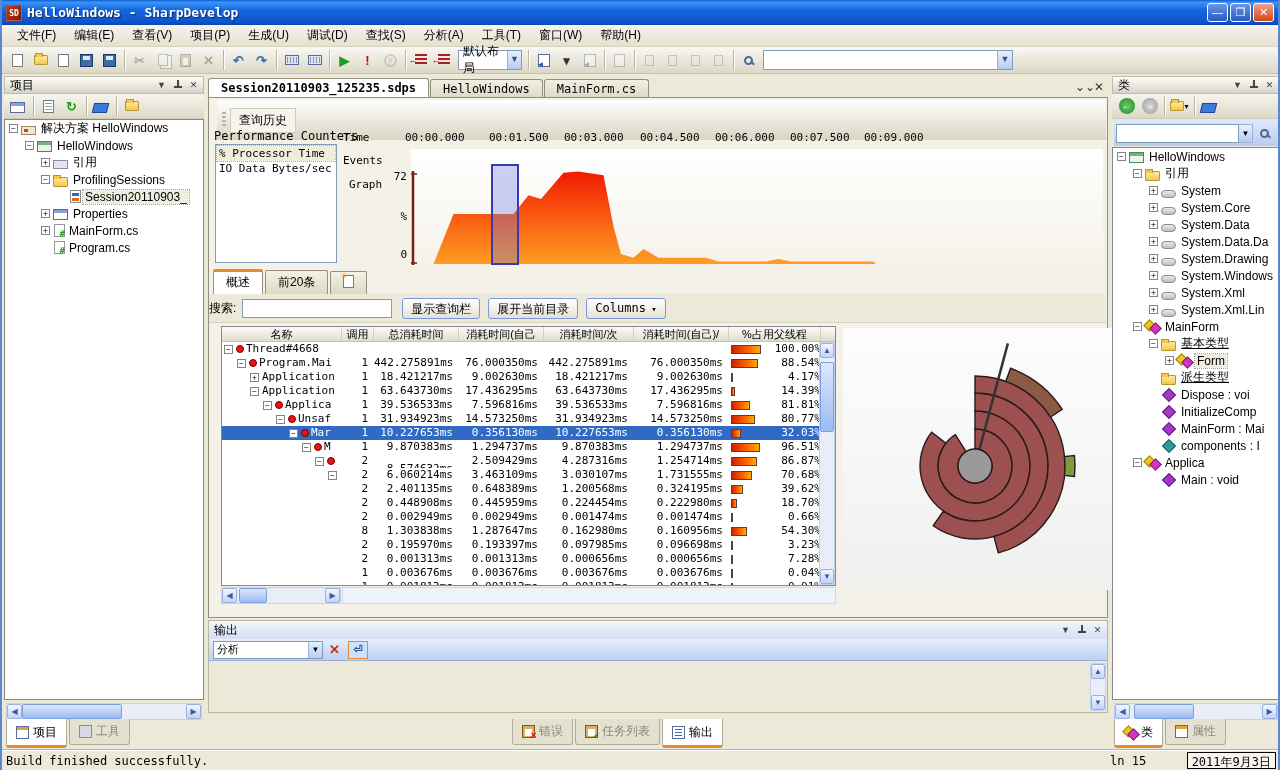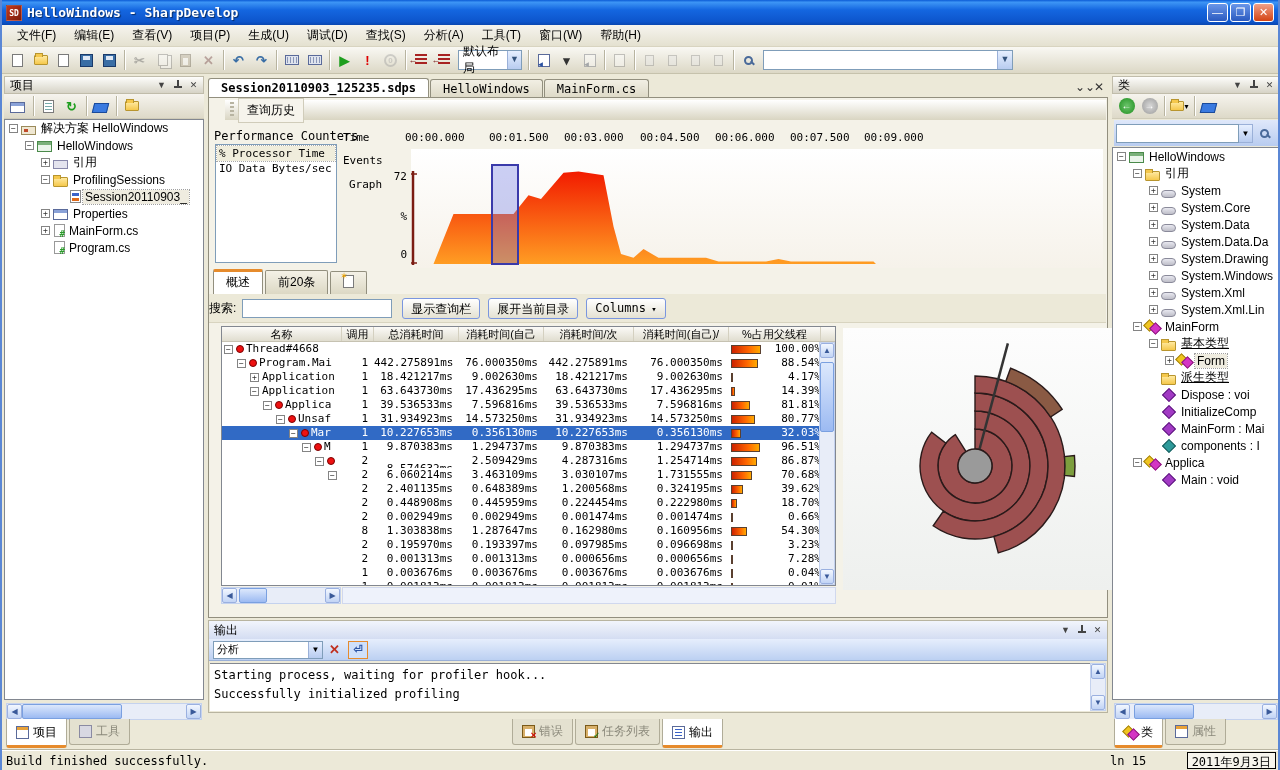--- a/index.html
+++ b/index.html
@@ -103,21 +103,21 @@
   .sthumb { background:linear-gradient(#dce8fc,#9cbaf2); border:1px solid #7aa0e0; border-radius:2px; }
   .xpscroll.v { flex-direction:column; }
   .xpscroll.v .sbtn { width:100%; }
 
   
   .tabstrip { position:absolute; left:206px; top:78px; width:900px; height:20px; display:flex; align-items:flex-end; }
   .dtab { padding:2px 12px 2px; border:1px solid #928f7e; border-bottom:none; border-radius:3px 3px 0 0;
     background:linear-gradient(#f2efe4,#ddd9c6); margin-right:1px; height:19px; font-size:12px; font-family:"DejaVu Sans Mono",monospace; }
   .dtab.active { background:#fff; font-weight:bold; height:20px; }
   .docbody { position:absolute; left:206px; top:97px; width:900px; height:521px; background:#f4f2e8; border:1px solid #928f7e; }
-  .qtoolbar { position:absolute; left:16px; top:2px; right:1px; height:20px; background:linear-gradient(#ffffff,#d9d5c2); display:flex; align-items:center;font-family:Liberation Serif, serif; }
+  .qtoolbar { position:absolute; left:8px; top:2px; right:1px; height:40px; background:linear-gradient(#ffffff,#d9d5c2); display:flex; align-items:center;font-family:Liberation Serif, serif; }
   .grip { width:4px; height:16px; margin:0 4px 0 5px; background:repeating-linear-gradient(#b8b4a2 0 2px,transparent 2px 4px); }
   .flatbtn { padding:3px 8px; background:#f6f4ec; border:1px solid #d0ccba; }
   .perftitle { position:absolute; left:5px; top:31px; font-size:12px; font-family:"DejaVu Sans Mono",monospace; }
   .counterbox { position:absolute; left:6px; top:46px; width:122px; height:119px; background:#fff; border:1px solid #7f9db9;
     font-family:"DejaVu Sans Mono",monospace; font-size:11px; padding:1px; }
   .counterbox .item { padding:1px 2px; }
   .counterbox .item.sel { background:#f0eddc; outline:1px dotted #aaa; }
   .plotlabel { position:absolute; font-family:"DejaVu Sans Mono",monospace; font-size:11px; }
   .graphwrap { position:absolute; left:202px; top:51px; width:692px; height:119px; background:linear-gradient(#ffffff,#f6f2ea); }
   .viewtabs { position:absolute; left:4px; top:171px; height:25px; display:flex; align-items:flex-end; }
@@ -768,24 +768,20 @@
       <span>分析</span>
       <span class="arr" style="margin-left:auto;width:14px;height:16px;background:linear-gradient(#e6efff,#b8ccf0);border-left:1px solid #9ab0d8;text-align:center;font-size:8px;line-height:15px;">▼</span>
     </span>
     <span class="tbtn">
         <span class="ic ic-glyph" style="color:#c03020">✕</span>
       </span>
     <span class="wrapbtn">
         <span class="ic ic-glyph" style="color:#2a52a2;font-size:11px;">⏎</span>
       </span>
   </div>
-  <div class="outtext" id="output-lines">
-      <div>Starting process, waiting for profiler hook...</div>
-      <div>Successfully initialized profiling</div>
-    </div>
   <div class="xpscroll v" style="right:1px;top:42px;width:16px;bottom:1px;">
     <span class="sbtn">▲</span>
     <span class="sbtn" style="margin-top:auto;">▼</span>
   </div>
 </div>
 
 <div class="dockpanel" style="left:1110px;top:76px;width:168px;height:672px;">
   <div class="dockhead">
     <span>类</span>
     <span class="hbtns">

